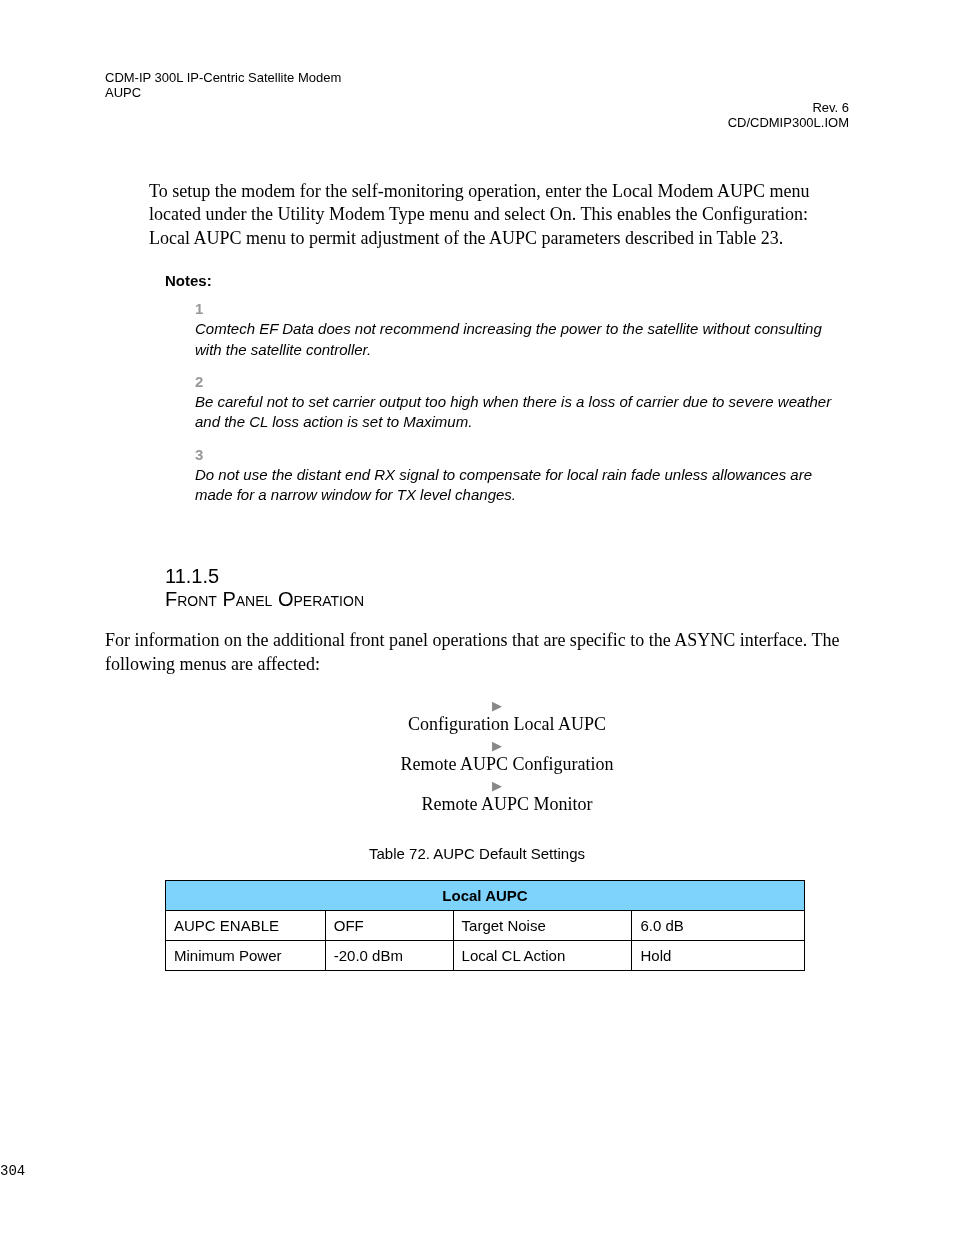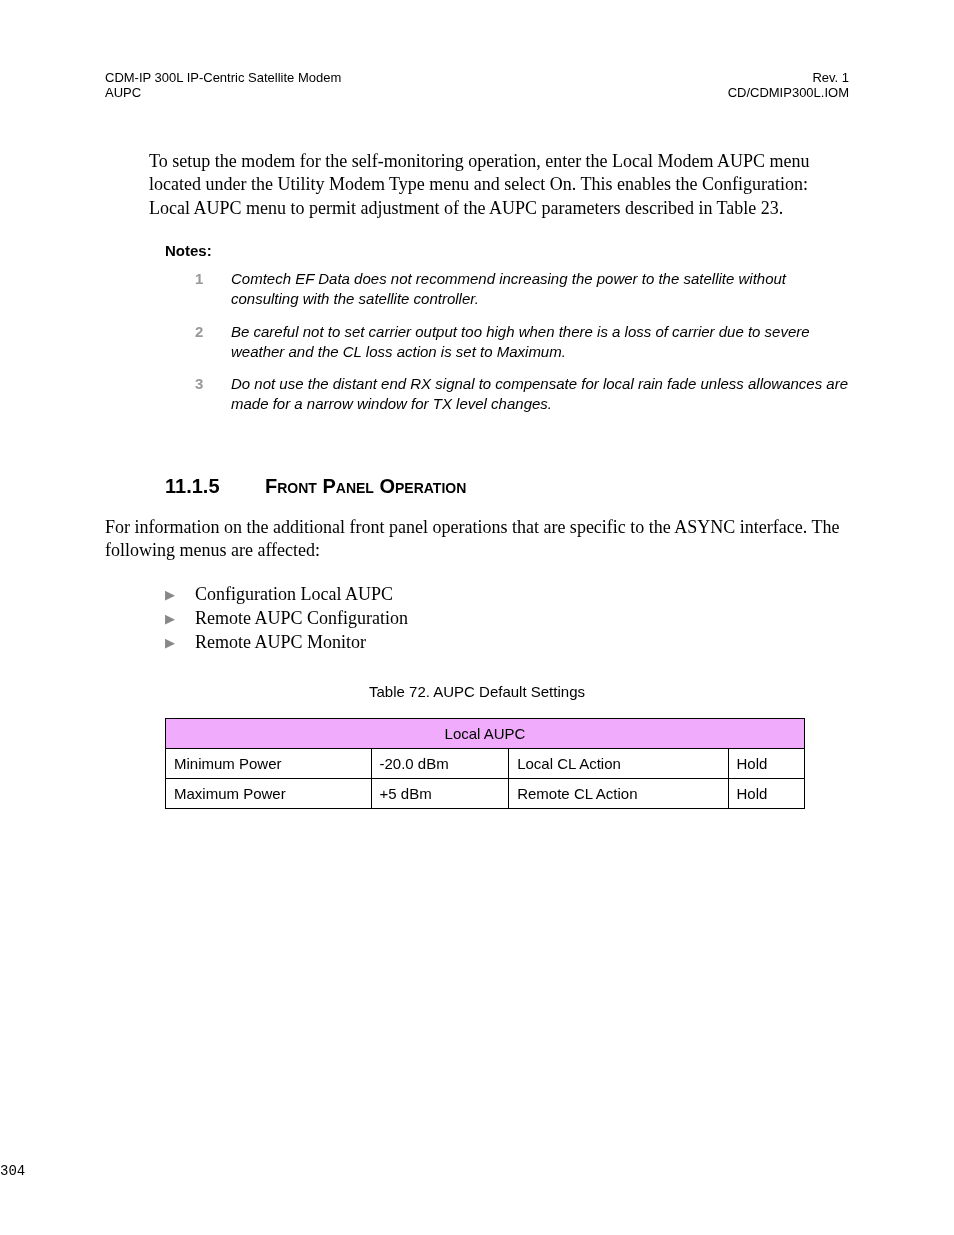--- a/index.html
+++ b/index.html
@@ -1,18 +1,19 @@
 <!DOCTYPE html>
 <html><head>
   <meta charset="utf-8">
   <style>
     * {
       margin: 0;
       padding: 0;
       box-sizing: border-box;
+      flex-direction: column;
     }
     body {
       font-family: "Times New Roman", Times, serif;
       font-size: 16px;
       color: #000;
       background: #fff;
       width: 954px;
       height: 1235px;
       padding: 70px 105px 40px 105px;
       position: relative;
@@ -57,21 +58,21 @@
       width: 36px;
       flex-shrink: 0;
     }
     .note-text {
       flex: 1;
       font-style: italic;
     }
     .section-heading {
       display: flex;
       font-family: Arial, Helvetica, sans-serif;
-      font-weight: bold;
+      font-weight: normal;
       font-size: 20px;
       margin-left: 60px;
       margin-top: 60px;
       margin-bottom: 18px;
     }
     .section-num {
       width: 100px;
       flex-shrink: 0;
     }
     .section-title {
@@ -105,22 +106,22 @@
       margin-bottom: 18px;
     }
     .aupc-table {
       font-family: Arial, Helvetica, sans-serif;
       font-size: 15px;
       border-collapse: collapse;
       width: 640px;
       margin-left: 60px;
     }
     .aupc-table th {
-      background: #f0abfc;
-      font-weight: normal;
+      background: #7dd3fc;
+      font-weight: bold;
       text-align: center;
       border: 1px solid #000;
       padding: 6px;
     }
     .aupc-table td {
       border: 1px solid #000;
       padding: 6px 8px;
       text-align: left;
     }
     .col1 { width: 25%; }
@@ -139,21 +140,21 @@
   </style>
 </head>
 <body>
 
 <div class="header">
   <div class="header-left">
     <div>CDM-IP 300L IP-Centric Satellite Modem</div>
     <div>AUPC</div>
   </div>
   <div class="header-right">
-    <div>Rev. 1</div>
+    <div>Rev. 6</div>
     <div>CD/CDMIP300L.IOM</div>
   </div>
 </div>
 
 <p class="intro-para">To setup the modem for the self-monitoring operation, enter the Local Modem AUPC menu located under the Utility Modem Type menu and select On. This enables the Configuration: Local AUPC menu to permit adjustment of the AUPC parameters described in Table 23.</p>
 
 <div class="notes-label">Notes:</div>
 
 <div class="note-item">
   <div class="note-num">1</div>
@@ -189,29 +190,29 @@
     <span>Remote AUPC Monitor</span>
   </div>
 </div>
 
 <div class="table-caption">Table 72.  AUPC Default Settings</div>
 
 <table class="aupc-table">
   <tbody>
       <tr>
     <th colspan="4">Local AUPC</th>
+  </tr>
+  <tr>
+    <td class="col1">AUPC ENABLE</td>
+    <td class="col2">OFF</td>
+    <td class="col3">Target Noise</td>
+    <td class="col4">6.0 dB</td>
   </tr>
   <tr>
     <td>Minimum Power</td>
     <td>-20.0 dBm</td>
     <td>Local CL Action</td>
     <td>Hold</td>
   </tr>
-  <tr>
-    <td>Maximum Power</td>
-    <td>+5 dBm</td>
-    <td>Remote CL Action</td>
-    <td>Hold</td>
-  </tr>
 </tbody>
   </table>
 
 <div class="page-num">304</div>
 
 </body></html>

